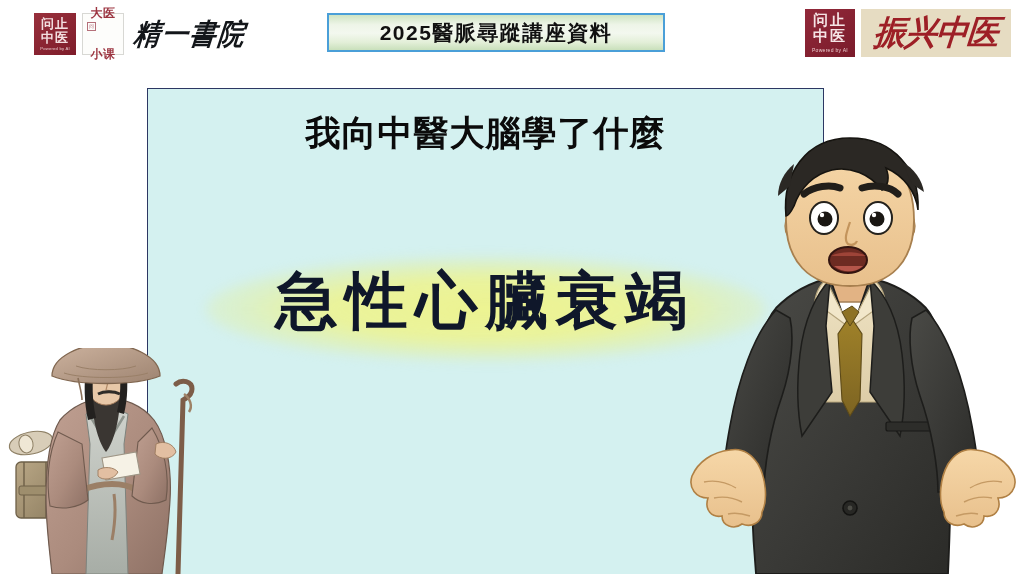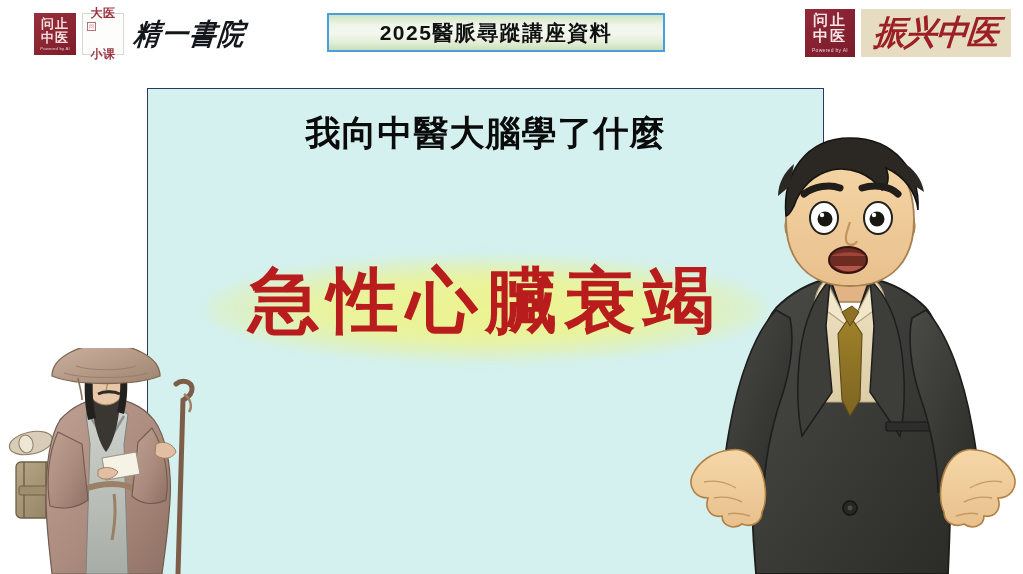--- a/index.html
+++ b/index.html
@@ -165,23 +165,23 @@
       rgba(238,243,140,0.95) 0%,
       rgba(237,243,143,0.88) 40%,
       rgba(225,240,170,0.55) 62%,
       rgba(212,241,240,0.12) 84%,
       rgba(212,241,240,0) 100%);
     filter:blur(6px);
   }
   .keyword-text {
     position:relative;
     font-family:Liberation Serif, serif;
-    font-size:71px;
-    font-weight:bold;
-    color:#b91c1c;
+    font-size:62px;
+    font-weight:bold;
+    color:#0f172a;
     letter-spacing:8px;
     line-height:104px;
     white-space:nowrap;
   }
 
   
   .sage { position:absolute; left:6px; top:348px; width:210px; height:226px; }
   .businessman { position:absolute; left:690px; top:130px; width:333px; height:444px; }
 </style>
 </head>

